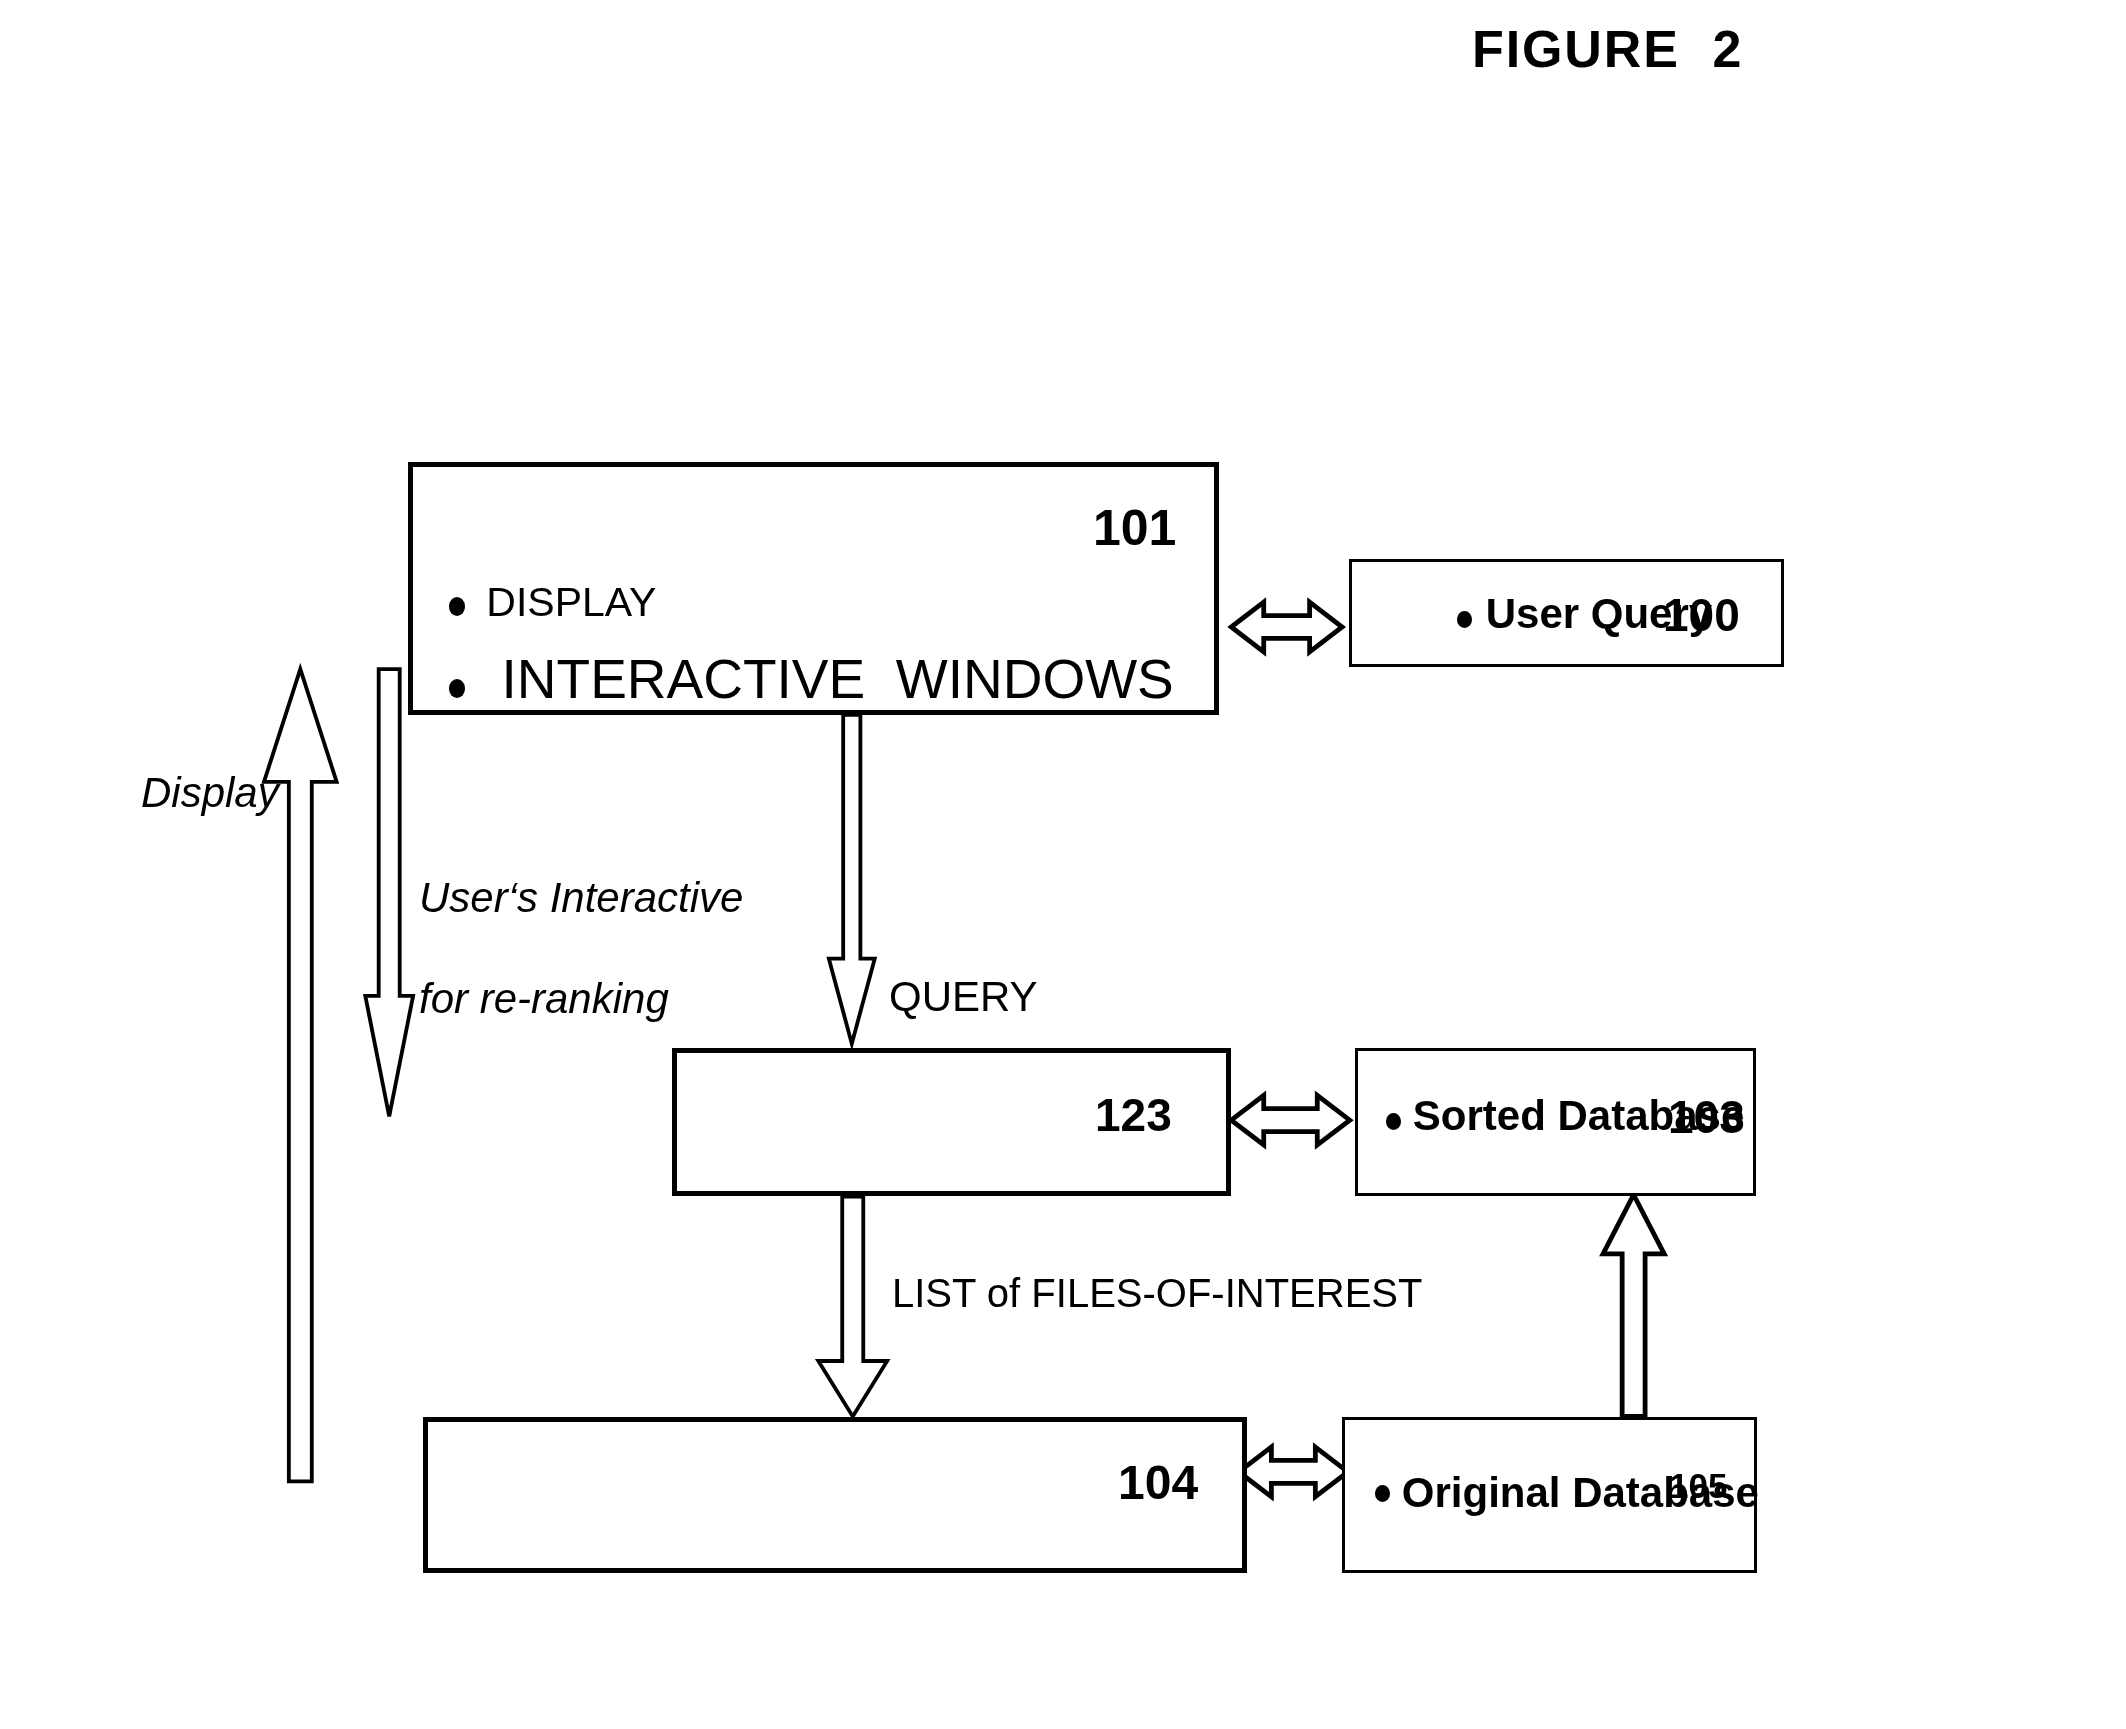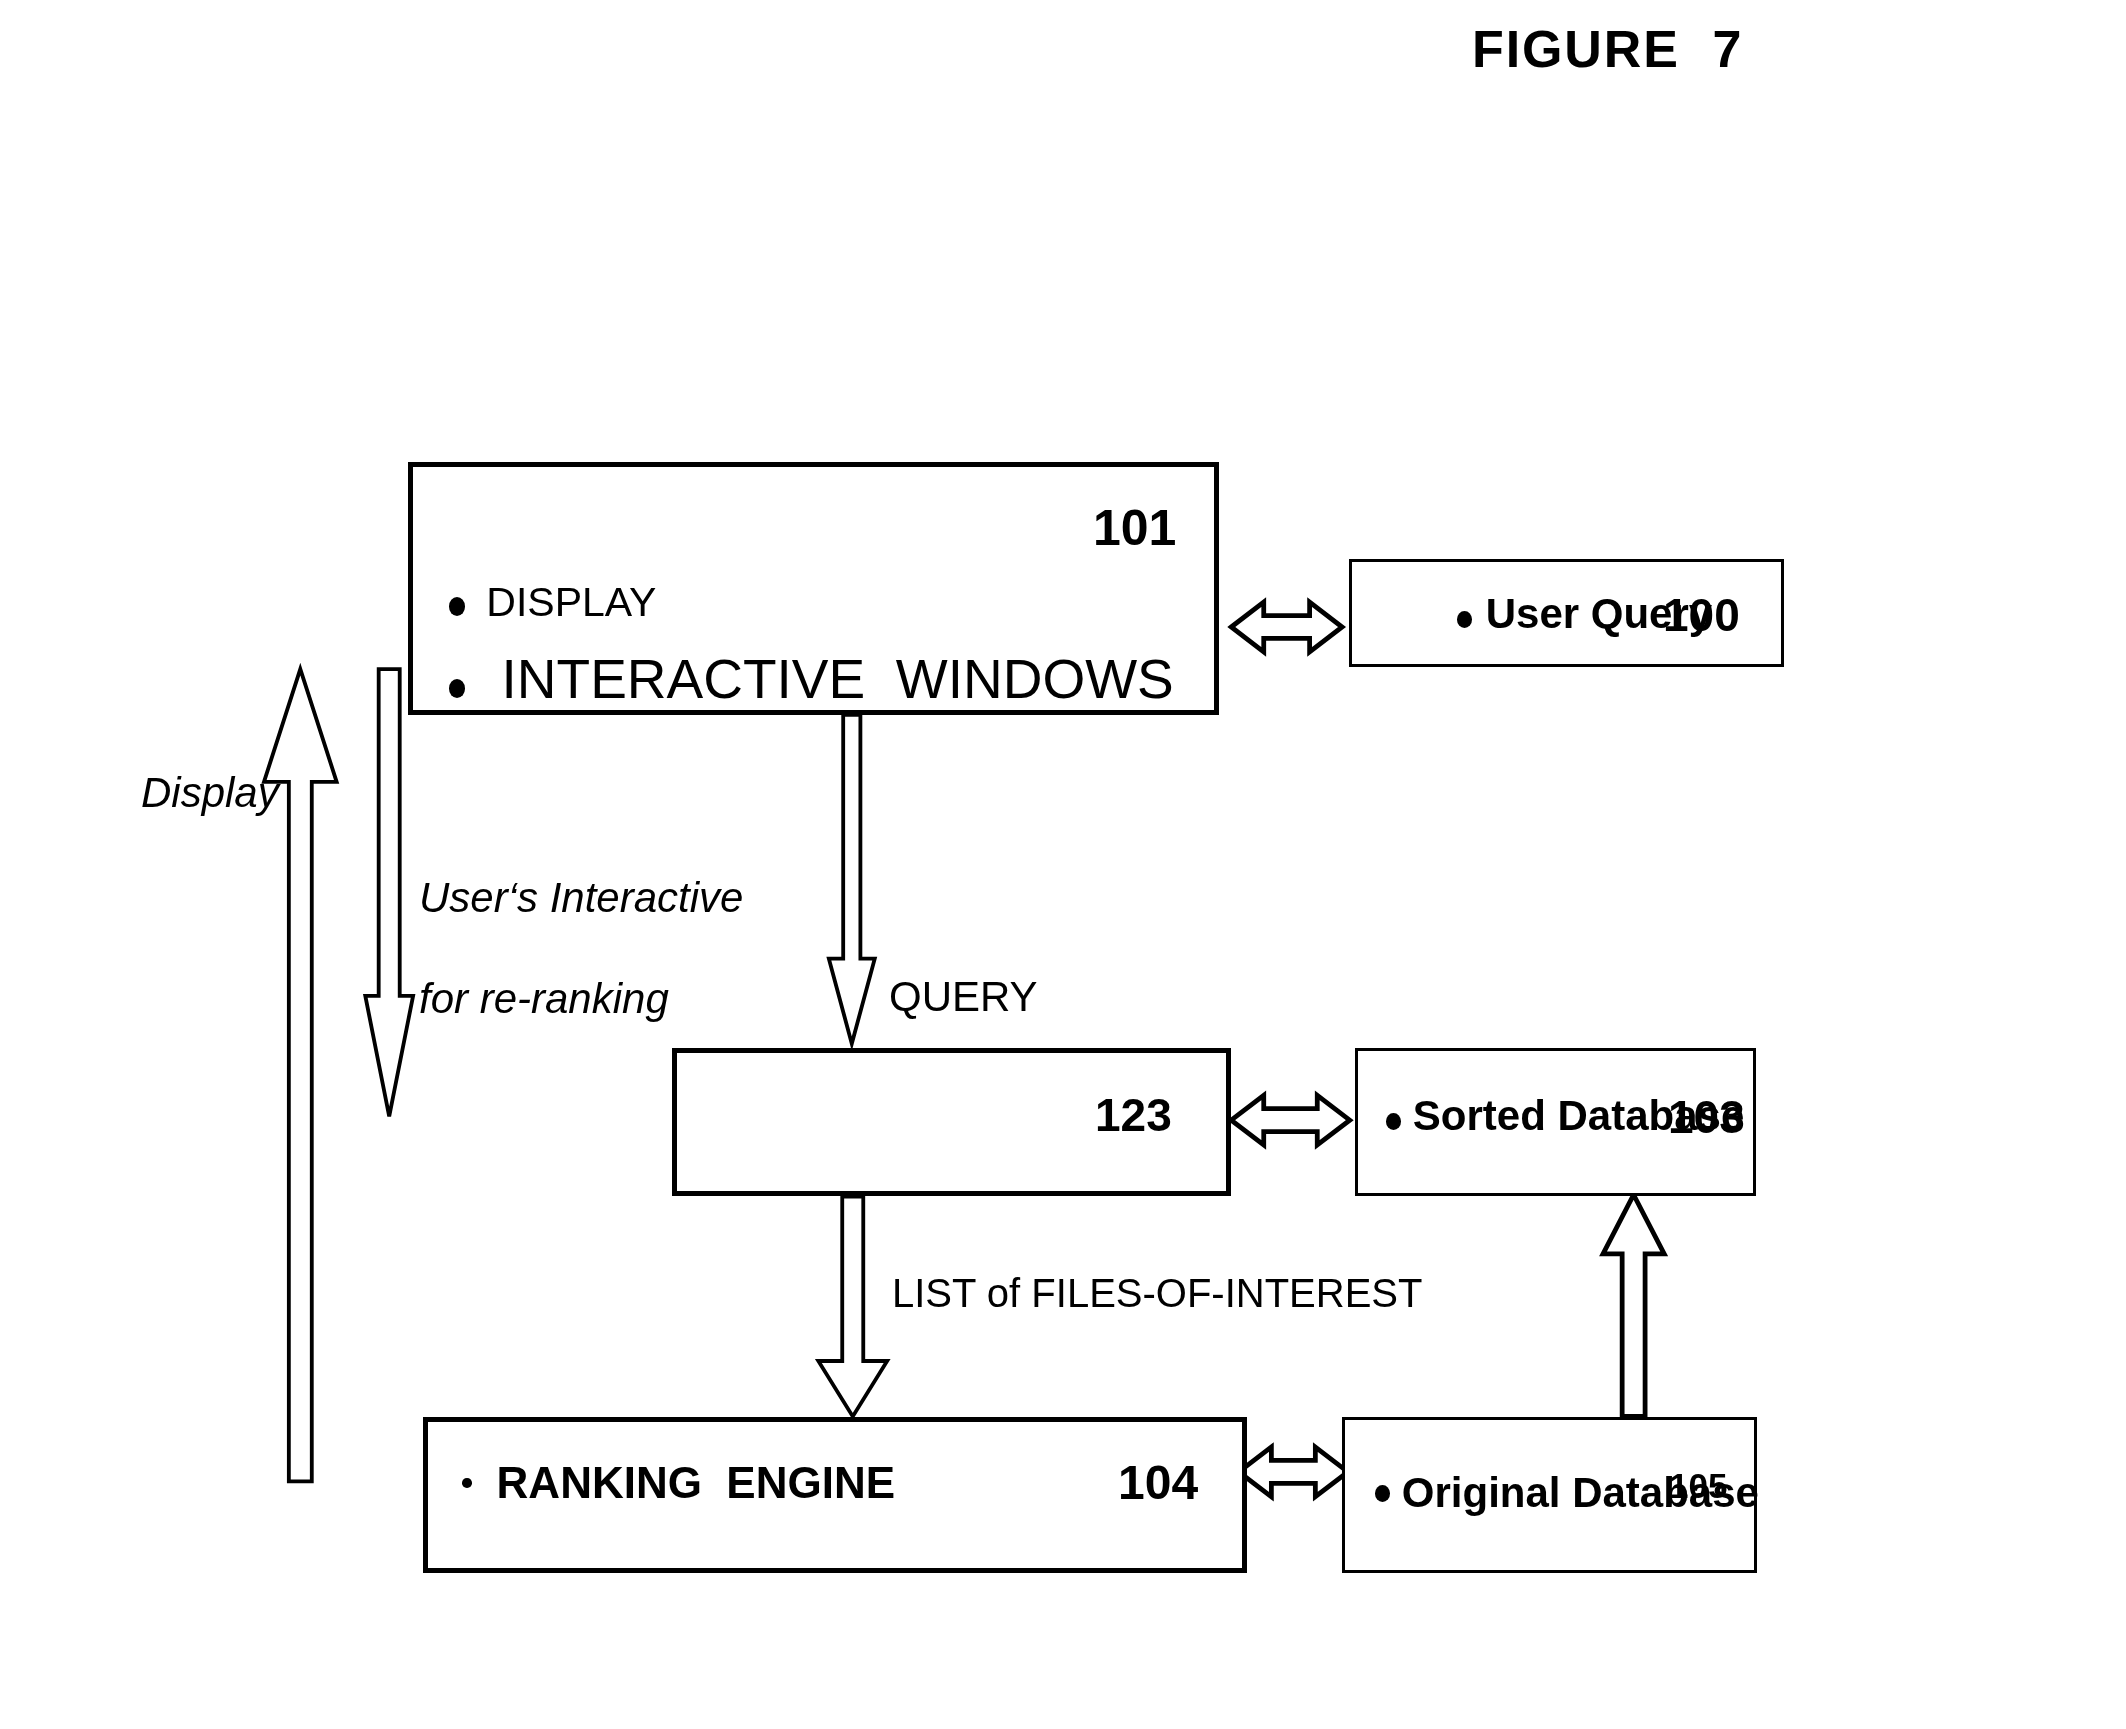--- a/index.html
+++ b/index.html
@@ -93,21 +93,21 @@
     stroke-width: 5;
     stroke-linejoin: miter;
   }
   #arrows .thin { stroke-width: 4; }
 </style>
 </head>
 <body>
 
 <div id="canvas">
 
-  <div class="fig-title">FIGURE  7</div>
+  <div class="fig-title">FIGURE  2</div>
 
   <svg id="arrows" viewBox="0 0 2225 1809" xmlns="http://www.w3.org/2000/svg">
 
     <polygon points="1288,656 1322,630 1322,644 1370,644 1370,630 1404,656 1370,682 1370,668 1322,668 1322,682"></polygon>
 
     <polygon points="1288,1172 1322,1146 1322,1160 1378,1160 1378,1146 1412,1172 1378,1198 1378,1184 1322,1184 1322,1198"></polygon>
 
     <polygon points="1296,1540 1330,1514 1330,1528 1376,1528 1376,1514 1410,1540 1376,1566 1376,1552 1330,1552 1330,1566"></polygon>
 
     <polygon points="1709,1250 1741,1312 1721,1312 1721,1482 1697,1482 1697,1312 1677,1312"></polygon>
@@ -154,24 +154,20 @@
 
   <div class="box-row" style="left:1386px; top:1092px; font-size:42px; font-weight:bold;">
     <span class="bullet b-md"></span>
     <span class="lbl" style="margin-left:11.5px;">Sorted Database</span>
   </div>
 
   <div class="num" style="left:1668px; top:1090px; font-size:46px;">103</div>
 
   <div class="box thick" style="left:423px; top:1417px; width:824px; height:156px;"></div>
 
-  <div class="box-row" style="left:462px; top:1458px; font-size:44px; font-weight:bold;">
-    <span class="bullet b-xs" style="align-self:center;"></span>
-    <span class="lbl" style="margin-left:25px;">RANKING  ENGINE</span>
-  </div>
 
   <div class="num" style="left:1118px; top:1455px; font-size:48px;">104</div>
 
   <div class="box" style="left:1342px; top:1417px; width:415px; height:156px;"></div>
 
   <div class="box-row" style="left:1375px; top:1469px; font-size:42px; font-weight:bold;align-items:center;">
     <span class="bullet b-md"></span>
     <span class="lbl" style="margin-left:11.5px;">Original Database</span>
   </div>
 

